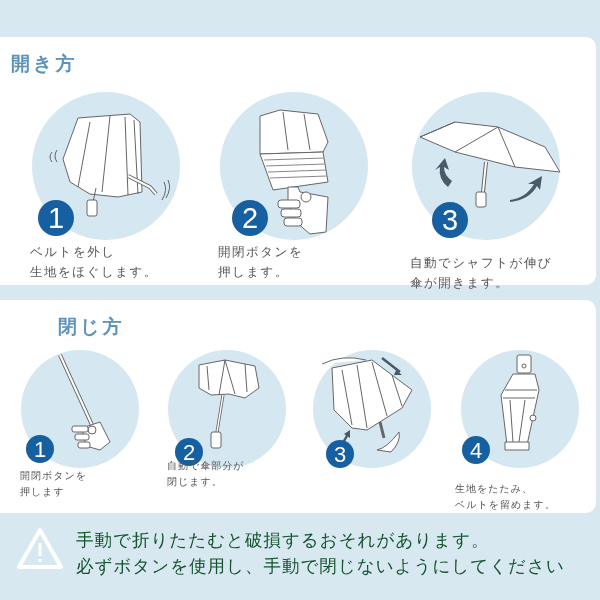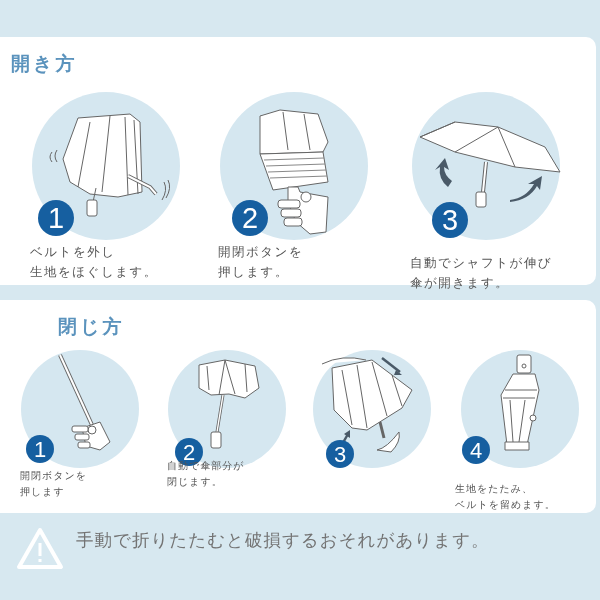--- a/index.html
+++ b/index.html
@@ -18,21 +18,21 @@
   .caption { position:absolute; color:#555; text-align:left; white-space:pre-line; left:0; right:0; }
   .open .circle { width:148px; height:148px; }
   .open .badge { width:36px; height:36px; line-height:37px; font-size:29px; }
   .open .caption { font-size:12.5px; line-height:20px; letter-spacing:1.5px; }
   .close .circle { width:118px; height:118px; }
   .close .badge { width:28px; height:28px; line-height:29px; font-size:22px; }
   .close .caption { font-size:10px; line-height:16px; letter-spacing:1px; }
   svg { position:absolute; overflow:visible; }
   .warning { position:absolute; left:0; top:513px; width:600px; height:87px; }
   .warn-icon { position:absolute; left:16px; top:14px; }
-  .warn-text { position:absolute; left:76px; top:14px; font-size:17.5px; line-height:26px; color:#737373; letter-spacing:1px; white-space:nowrap; }
+  .warn-text { position:absolute; left:76px; top:14px; font-size:17.5px; line-height:26px; color:#14532d; letter-spacing:1px; white-space:nowrap; }
 </style>
 </head>
 <body>
 
 <div class="panel" id="open-panel">
   <div class="section-title">開き方</div>
 
   <div class="step open" style="left:30px; top:55px; width:150px; height:190px;">
     <div class="circle" style="left:2px; top:0;"></div>
     <svg width="150" height="148" style="left:0;top:0" viewBox="0 0 150 148">
@@ -150,14 +150,15 @@
 </div>
 
 <div class="warning">
   <svg class="warn-icon" width="48" height="44" viewBox="0 0 48 44">
     <path d="M24,3 L45,40 L3,40 Z" fill="none" stroke="#fff" stroke-width="4" stroke-linejoin="round"></path>
     <rect x="22.5" y="16" width="3" height="13" fill="#fff"></rect>
     <rect x="22.5" y="32" width="3" height="3" fill="#fff"></rect>
   </svg>
   <div class="warn-text">
     <div>手動で折りたたむと破損するおそれがあります。</div>
+    <div>必ずボタンを使用し、手動で閉じないようにしてください</div>
   </div>
 </div>
 
 </body></html>

